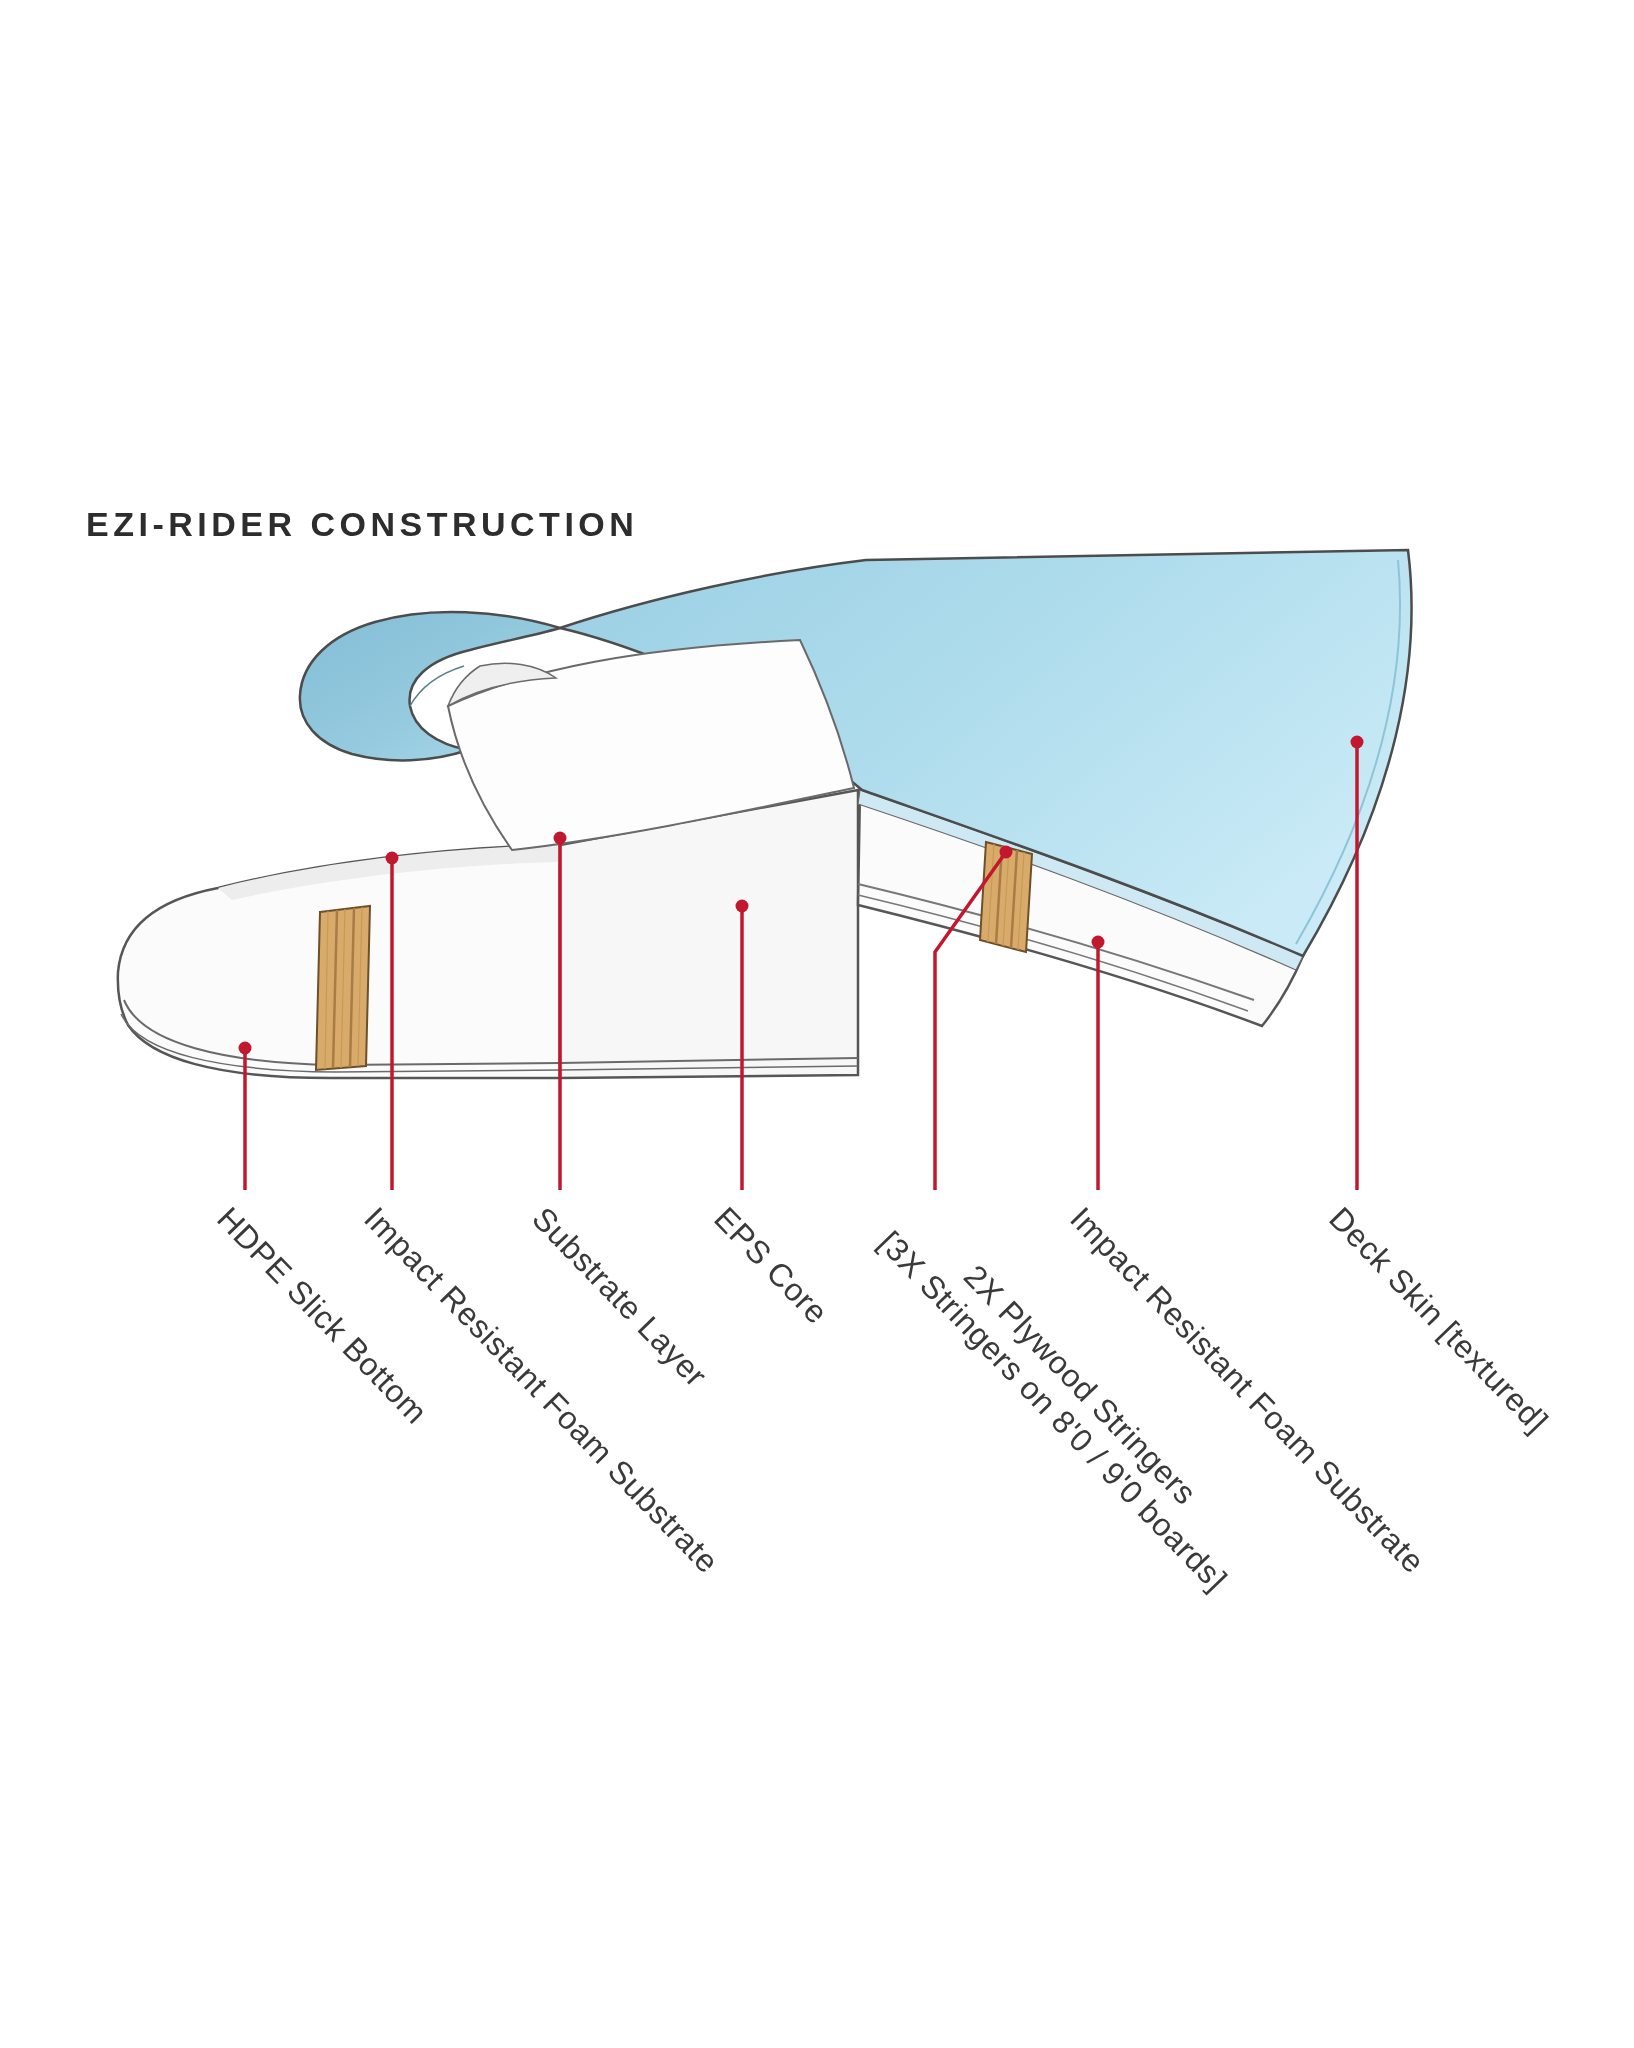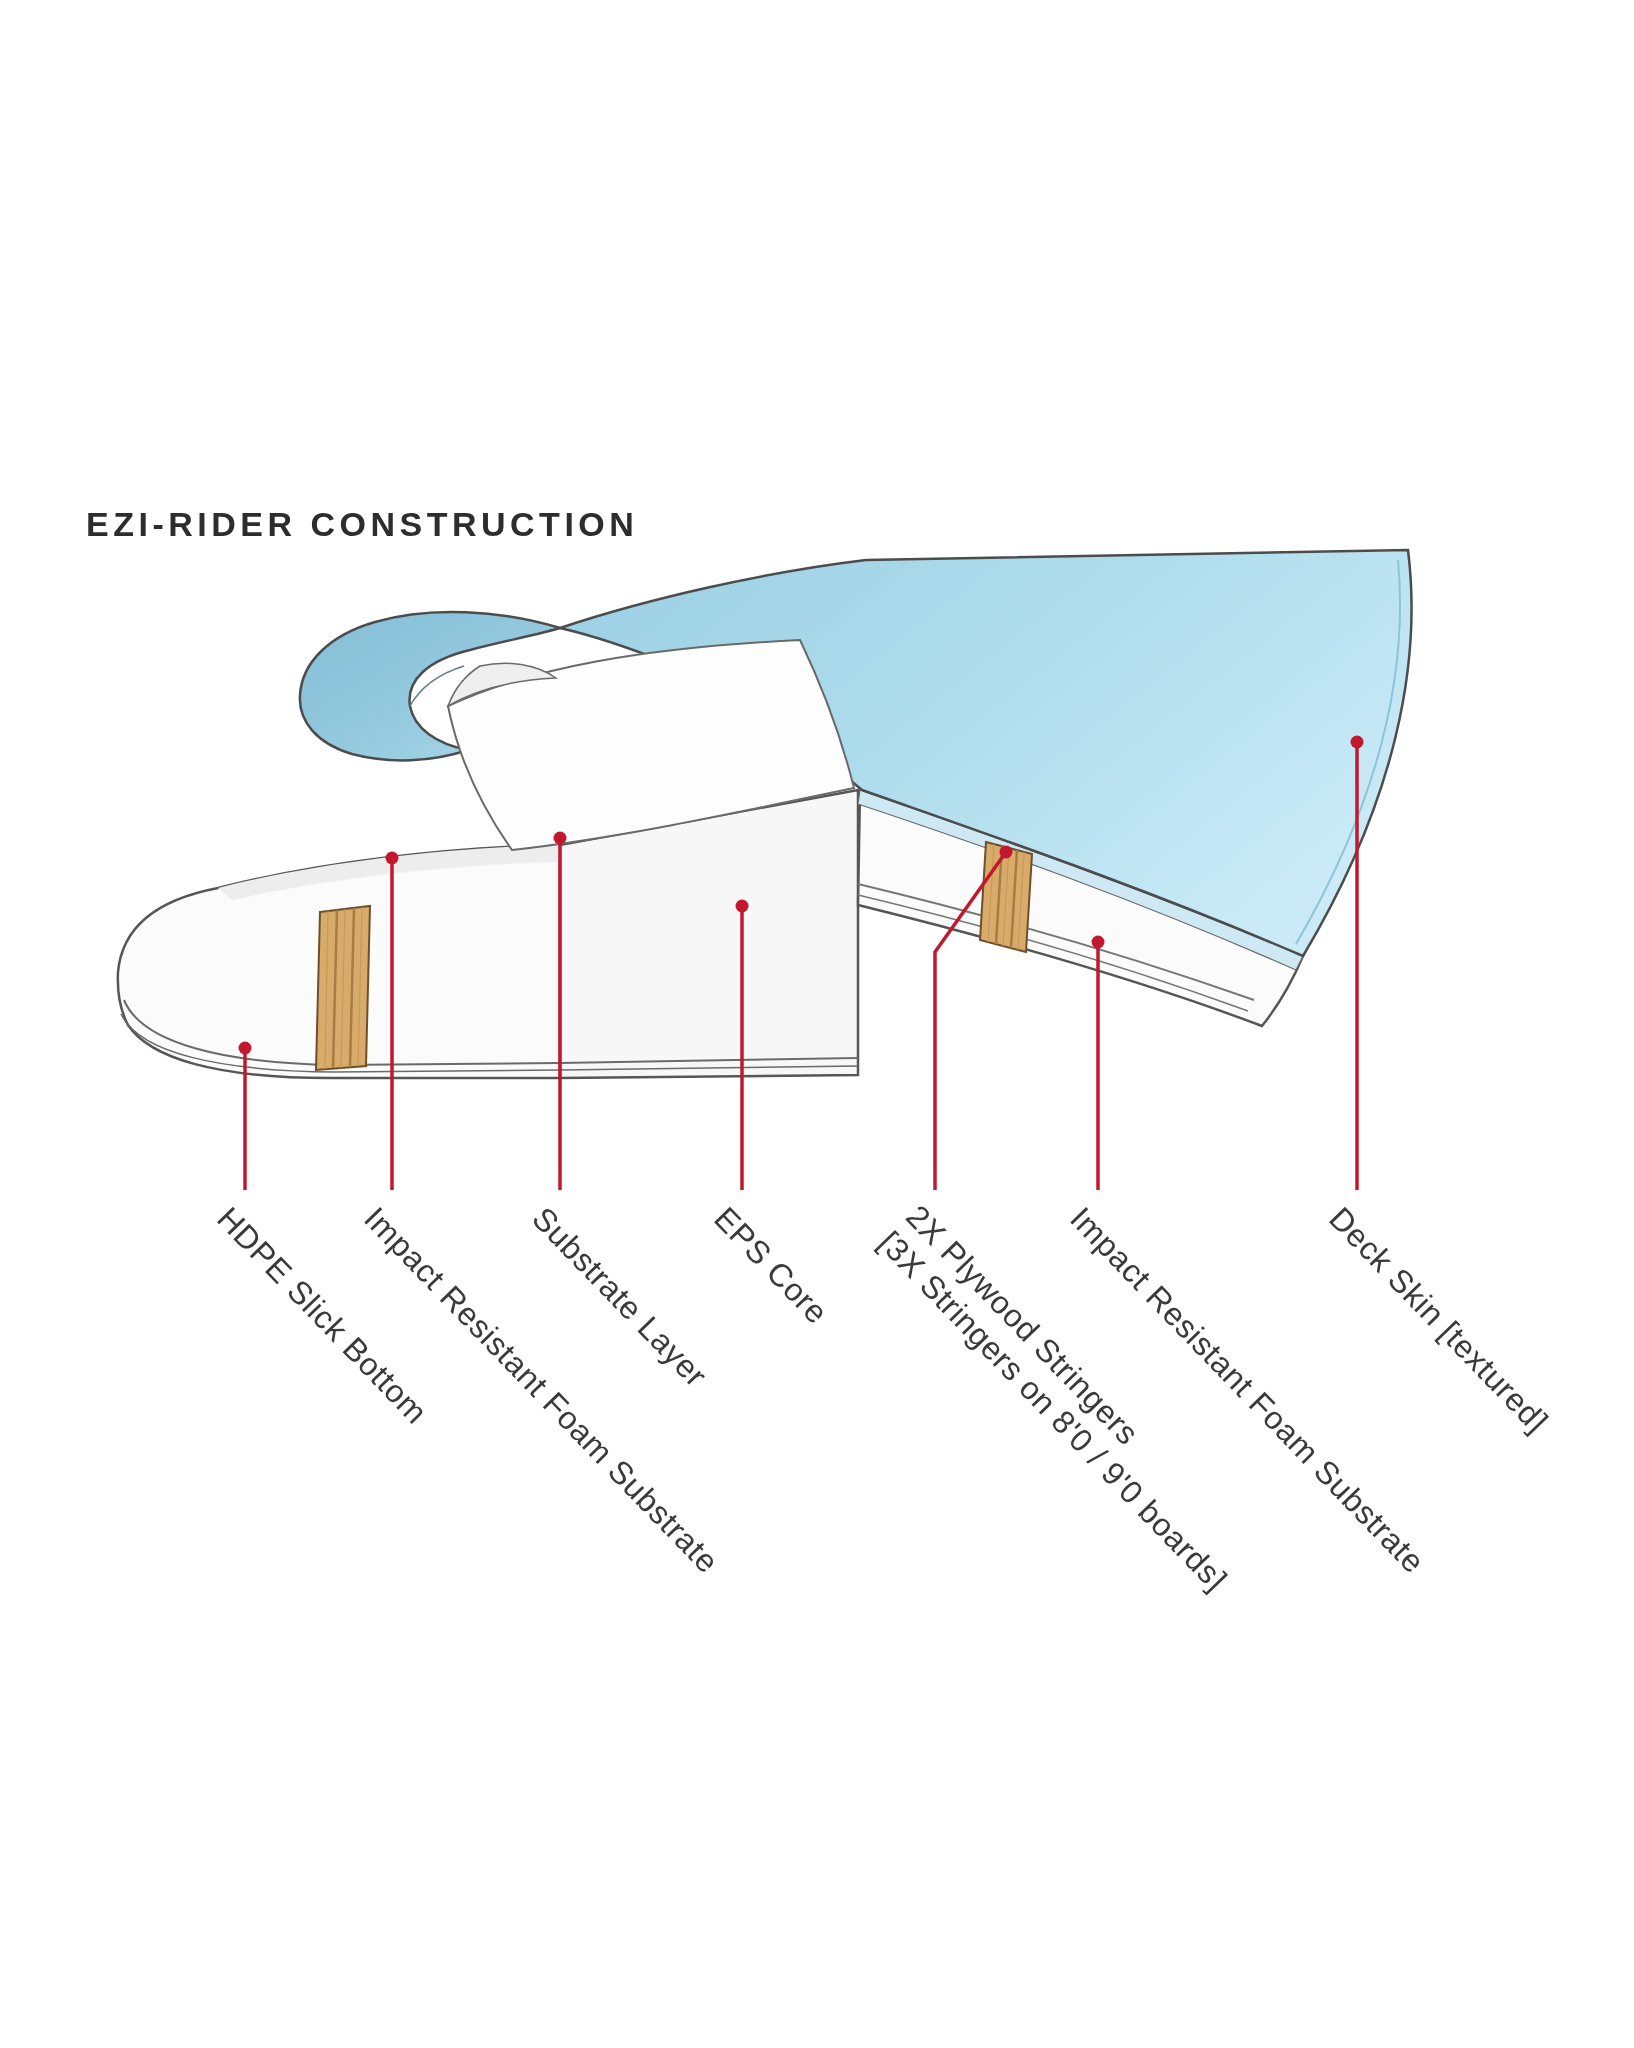--- a/index.html
+++ b/index.html
@@ -2,21 +2,21 @@
 <html><head>
 <meta charset="utf-8">
 <style>
   * { margin:0; padding:0; box-sizing:border-box; }
   html, body { background:#ffffff; }
   body {
     width:1634px; height:2048px;
     position:relative; overflow:hidden;
     font-family:"Liberation Sans", sans-serif;
   }
-  .canvas { position:absolute; inset:0; background:#ffffff; }
+  .canvas { position:absolute; inset:0; background:#ffffff;text-align:center; }
   .title {
     position:absolute; left:86px; top:505px;
     font-size:34px; font-weight:bold; letter-spacing:4.5px;
     color:#2d2d2d; white-space:nowrap;
   }
   .illustration { position:absolute; left:0; top:0; width:1634px; height:2048px; }
   .callout-label {
     position:absolute;
     font-size:32px; color:#3a3a3a; letter-spacing:0.6px;
     white-space:nowrap; line-height:1.18;

